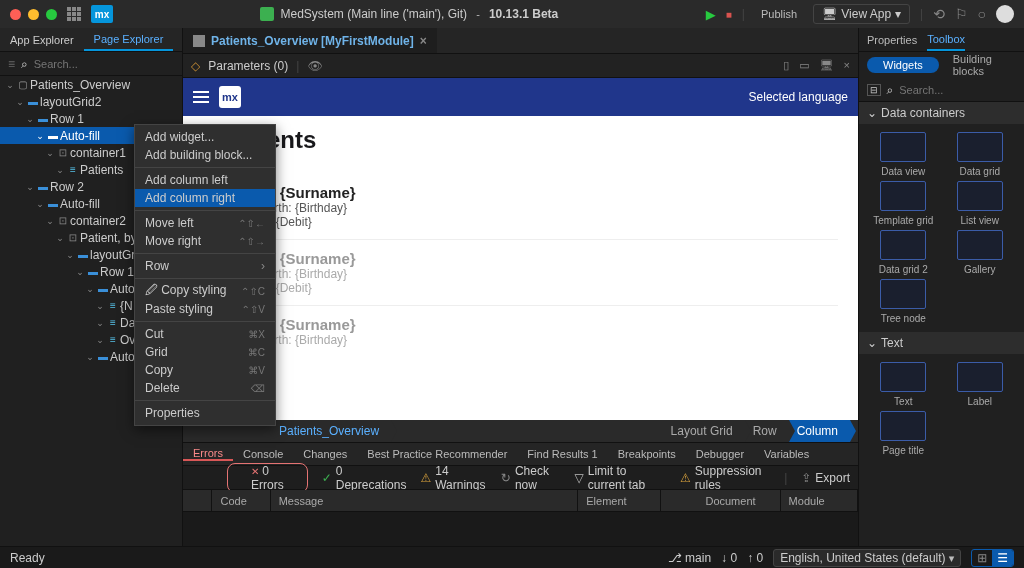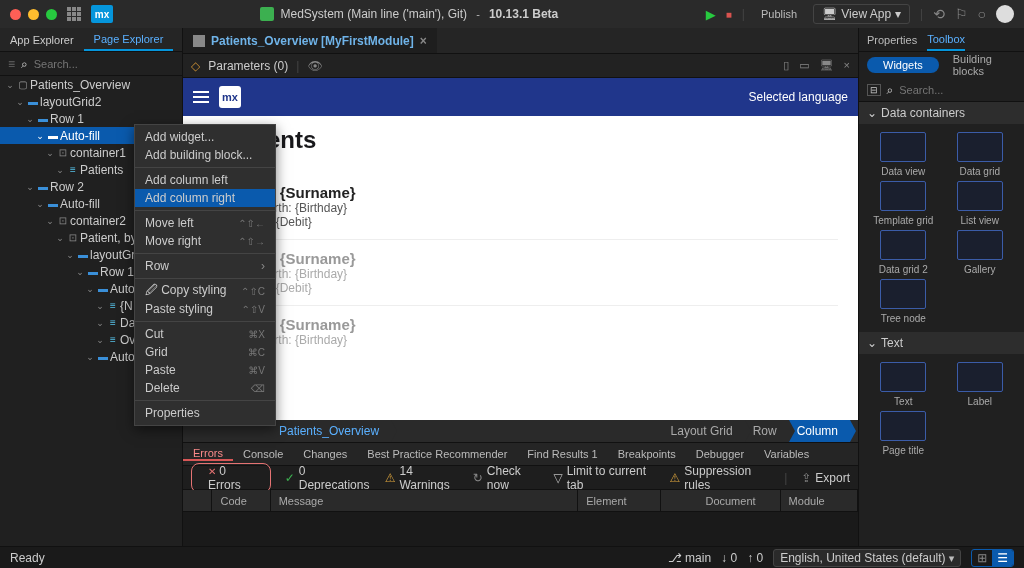--- a/index.html
+++ b/index.html
@@ -86,21 +86,21 @@
 .bc-seg.link{color:#5ab0ff;}
 .bc-seg.active{background:#0a5aad;color:#fff;}
 .bc-seg::after{content:"";position:absolute;right:-6px;top:0;width:0;height:0;border-top:11px solid transparent;border-bottom:11px solid transparent;border-left:6px solid #2a2a2a;z-index:1;}
 .bc-seg.active::after{border-left-color:#0a5aad;}
 
 .bottom-tabs{height:24px;background:#252525;display:flex;align-items:center;border-top:1px solid #111;border-bottom:1px solid #111;text-align:center;}
 .bt-tab{padding:0 10px;font-size:11px;color:#bbb;}
 .bt-tab.active{color:#fa8a8a;border-bottom:2px solid #d95757;}
 .error-bar{height:24px;background:#1e1e1e;display:flex;align-items:center;gap:14px;padding:0 8px;font-size:11px;border-bottom:1px solid #111;}
 .eb-item{display:flex;align-items:center;gap:4px;color:#bbb;}
-.err-badge{color:#e57373;border:1px solid #e57373;border-radius:8px;padding:0 16px;font-size:10px;}
+.err-badge{color:#e57373;border:1px solid #e57373;border-radius:8px;padding:0 23px;font-size:10px;margin-left:36px;}
 .warn-tri{color:#dba33c;}
 .refresh{color:#888;}
 .export-icon{color:#888;}
 .green-check{color:#3cb050;}
 
 .table-header{height:22px;background:#2a2a2a;display:flex;border-bottom:1px solid #111;}
 .th{padding:0 8px;display:flex;align-items:center;font-size:11px;color:#aaa;border-right:1px solid #111;}
 .table-body{flex:1;background:#1a1a1a;}
 
 .rightpanel{width:166px;background:#202020;border-left:1px solid #111;display:flex;flex-direction:column;}
@@ -430,21 +430,21 @@
     <div class="cm-sep"></div>
     <div class="cm-item">
       <span>Cut</span>
       <span class="cm-sc">⌘X</span>
     </div>
     <div class="cm-item">
       <span>Grid</span>
       <span class="cm-sc">⌘C</span>
     </div>
     <div class="cm-item disabled">
-      <span>Paste</span>
+      <span>Copy</span>
       <span class="cm-sc">⌘V</span>
     </div>
     <div class="cm-item">
       <span>Delete</span>
       <span class="cm-sc">⌫</span>
     </div>
     <div class="cm-sep"></div>
     <div class="cm-item">
       <span>Properties</span>
     </div>

